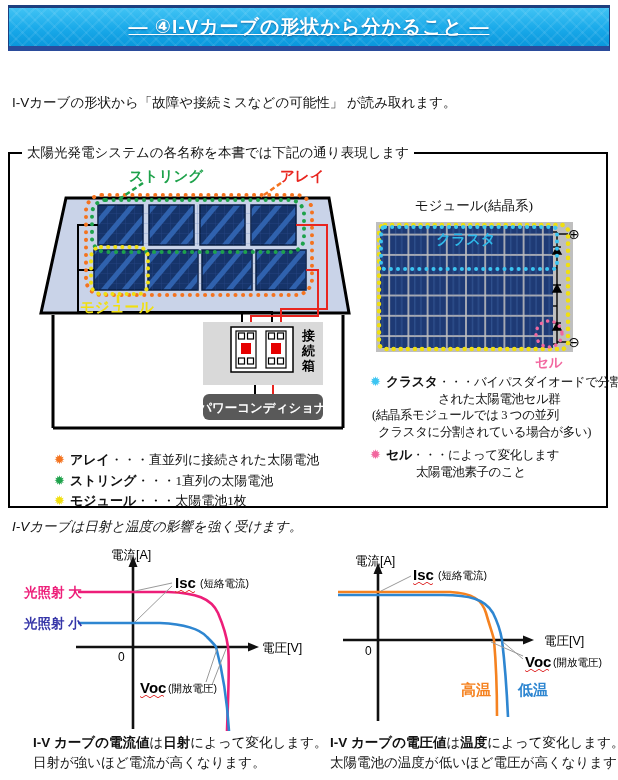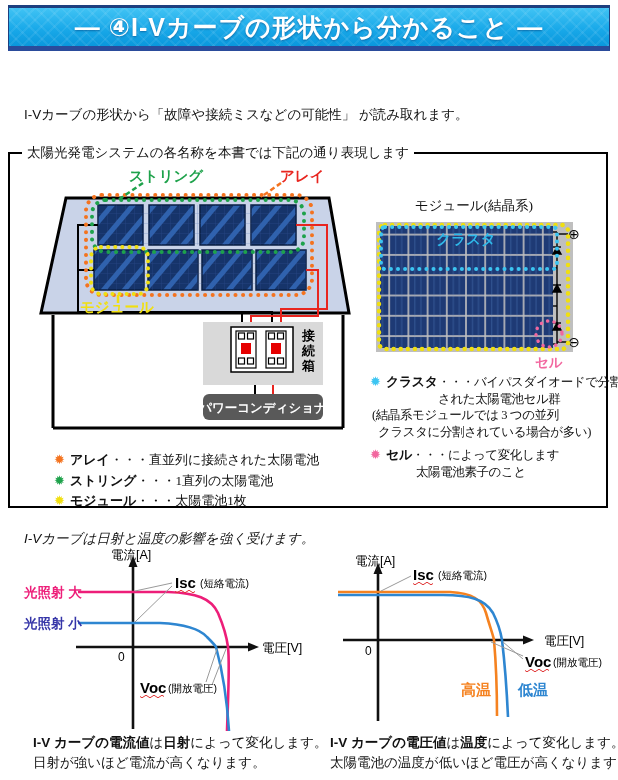--- a/index.html
+++ b/index.html
@@ -7,22 +7,22 @@
        font-family:"Liberation Sans","DejaVu Sans",sans-serif;color:#111;}
   .abs{position:absolute;}
   
   .banner{left:8px;top:5px;width:600px;height:38px;
     border:1px solid #1d3f7f;border-top:3px solid #1d3f7f;border-bottom:5px solid #2a4b9b;
     background:
       repeating-linear-gradient(45deg,rgba(255,255,255,.07) 0 2px,transparent 2px 9px),
       repeating-linear-gradient(-45deg,rgba(255,255,255,.07) 0 2px,transparent 2px 9px),
       linear-gradient(180deg,#41c3f4 0%,#19a9e9 55%,#0a97dc 100%);
     display:flex;align-items:center;justify-content:center;}
-  .banner span{color:#fff;font-size:25px;font-weight:bold;letter-spacing:1px;
-    text-shadow:0 1px 2px rgba(0,60,120,.55);}
+  .banner span{color:#fff;font-size:19px;font-weight:bold;letter-spacing:1px;
+    text-shadow:0 1px 2px rgba(0,60,120,.55);text-decoration:underline;}
   .intro{left:8px;top:90px;font-size:13.5px;}
   
   .nbox{left:8px;top:152px;width:596px;height:352px;border:2px solid #000000;font-family:Liberation Serif, serif;}
   .nbox-title{position:absolute;left:12px;top:-10px;background:#fff;padding:0 5px;
     font-size:13.5px;white-space:nowrap;}
   .house-svg{position:absolute;left:8px;top:10px;}
   .module-svg{position:absolute;left:360px;top:40px;}
   .rlegend{position:absolute;left:360px;top:220px;font-size:12.5px;letter-spacing:-0.4px;
     line-height:16.5px;white-space:nowrap;}
   .rlegend .row b{font-size:13px;}
@@ -32,21 +32,21 @@
   .rl-note2{margin-left:8px;}
   .rl-gap{height:7px;}
   .llegend{position:absolute;left:44px;top:284px;font-size:13px;line-height:20.5px;white-space:nowrap;margin-top:12px;}
   .burst{display:inline-block;width:16px;font-size:13px;}
   .mid{left:8px;top:514px;font-size:13.5px;font-style:italic;}
   .chart1{left:10px;top:545px;}
   .chart2{left:315px;top:545px;}
   .cap{font-size:13.5px;line-height:19.5px;white-space:nowrap;}
   .cap-l{left:18px;top:733px;margin-left:15px;}
   .cap-r{left:330px;top:733px;}
-  p{margin:16px;}
+  p{margin:4px;}
 </style>
 </head>
 <body>
 
 <div class="abs banner">
   <span>― ④I-Vカーブの形状から分かること ―</span>
 </div>
 
 <p class="abs intro">I-Vカーブの形状から「故障や接続ミスなどの可能性」 が読み取れます。</p>
 

